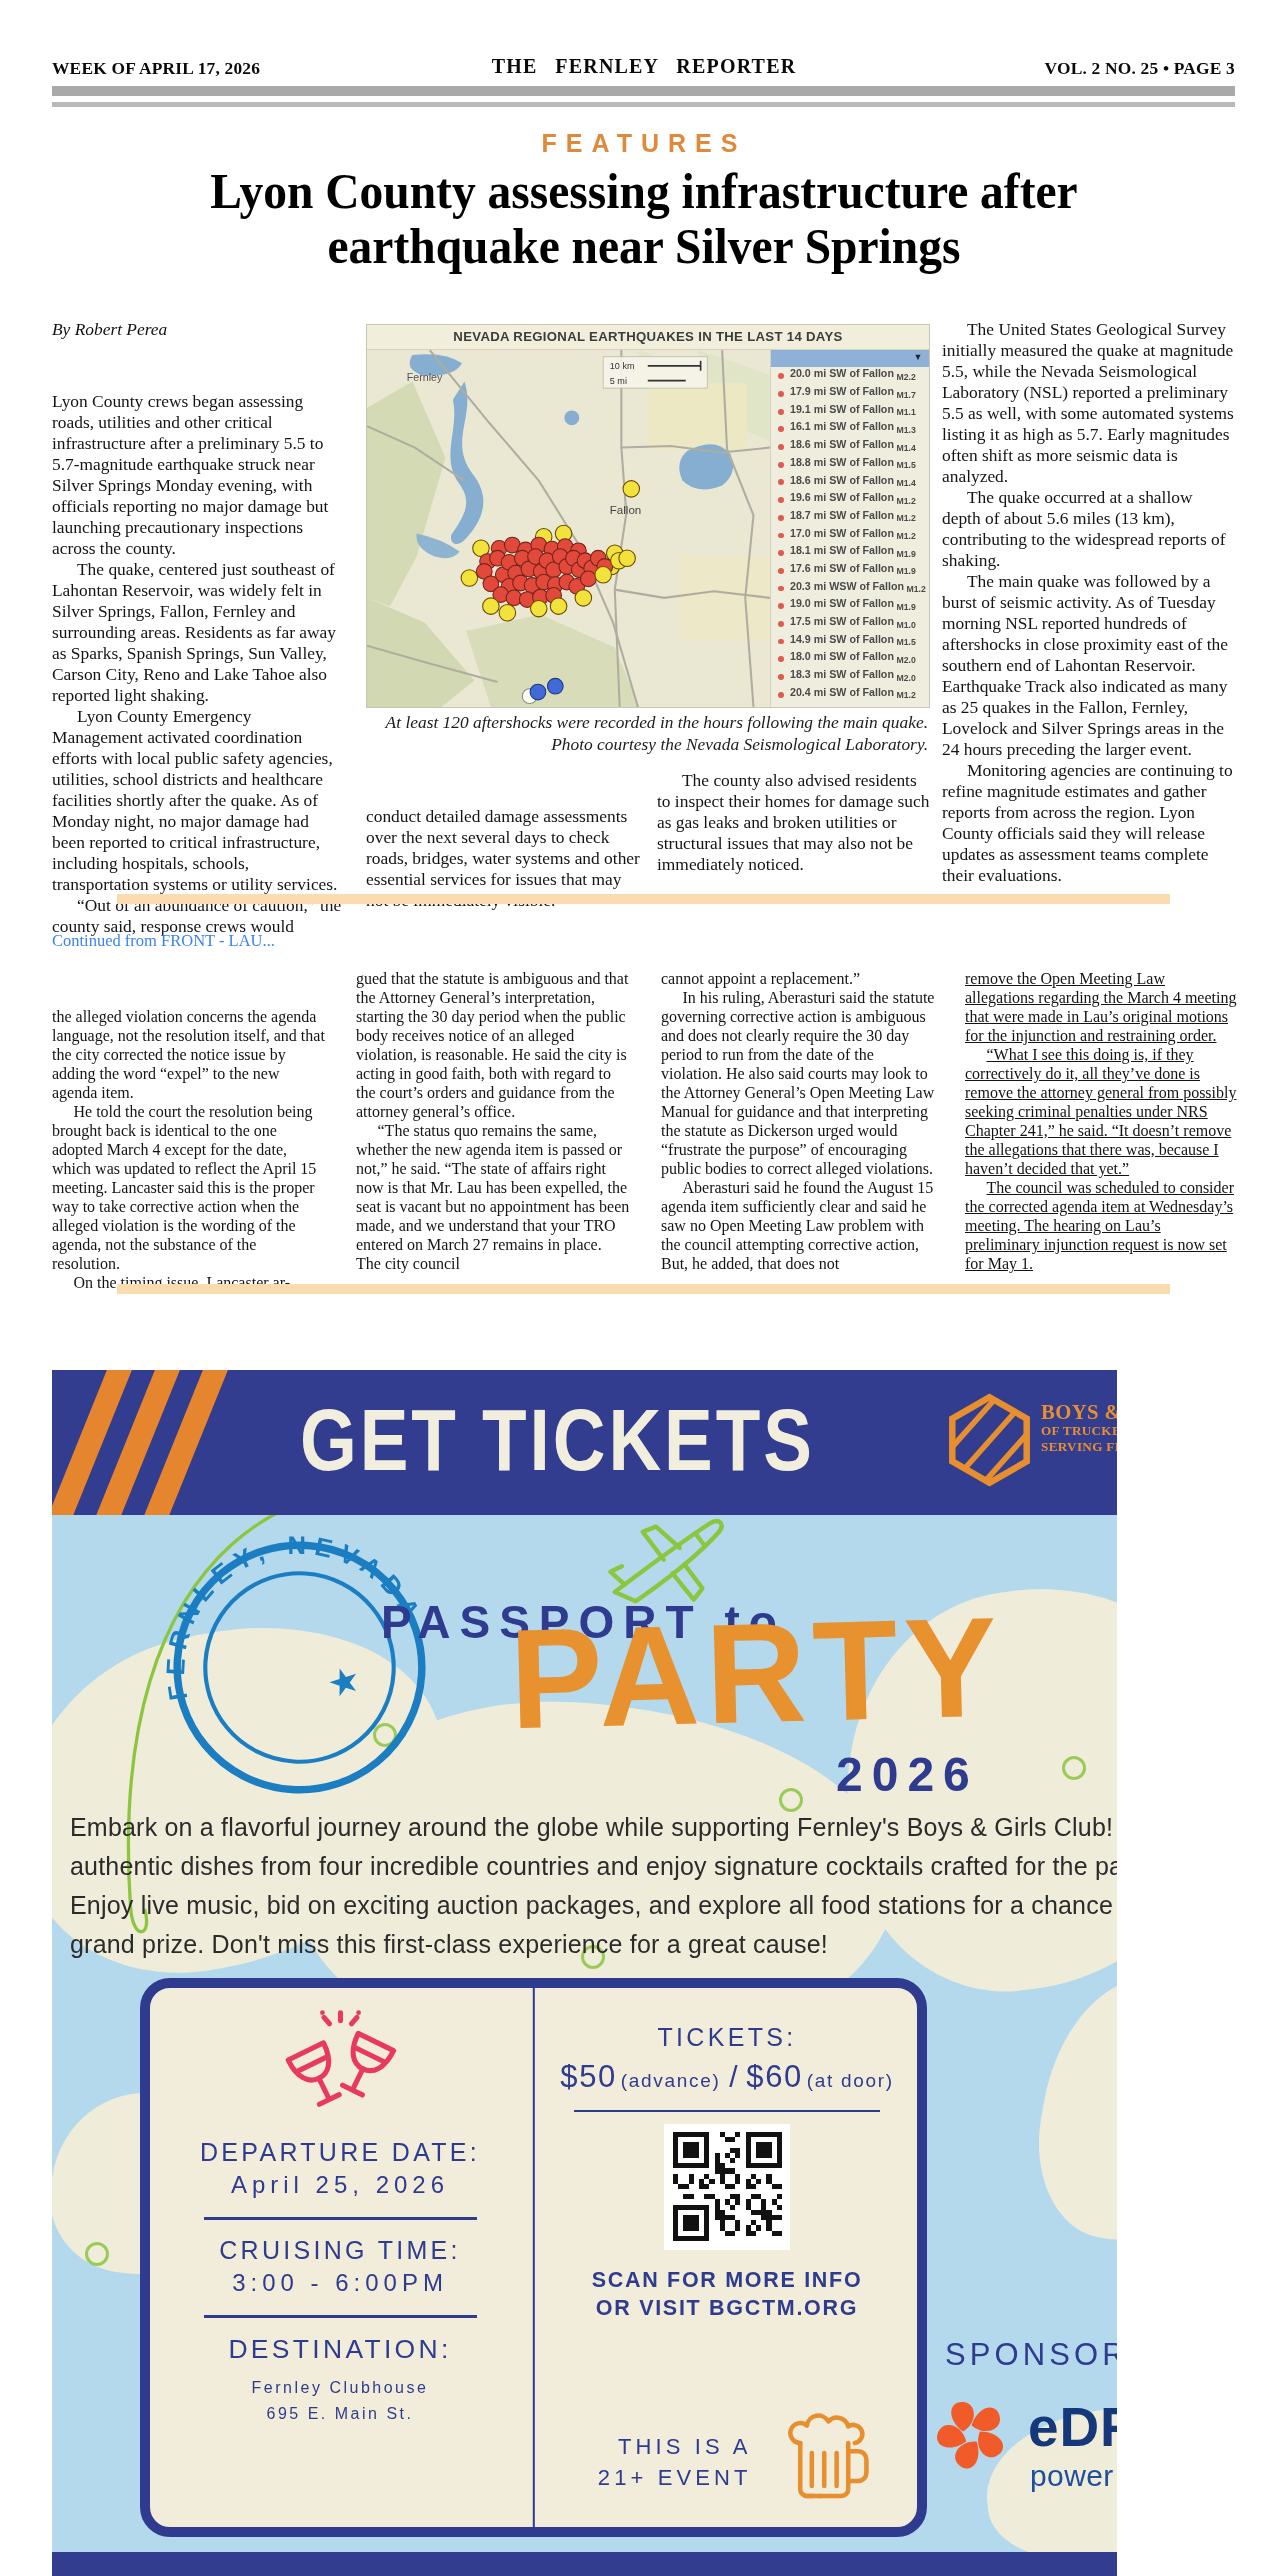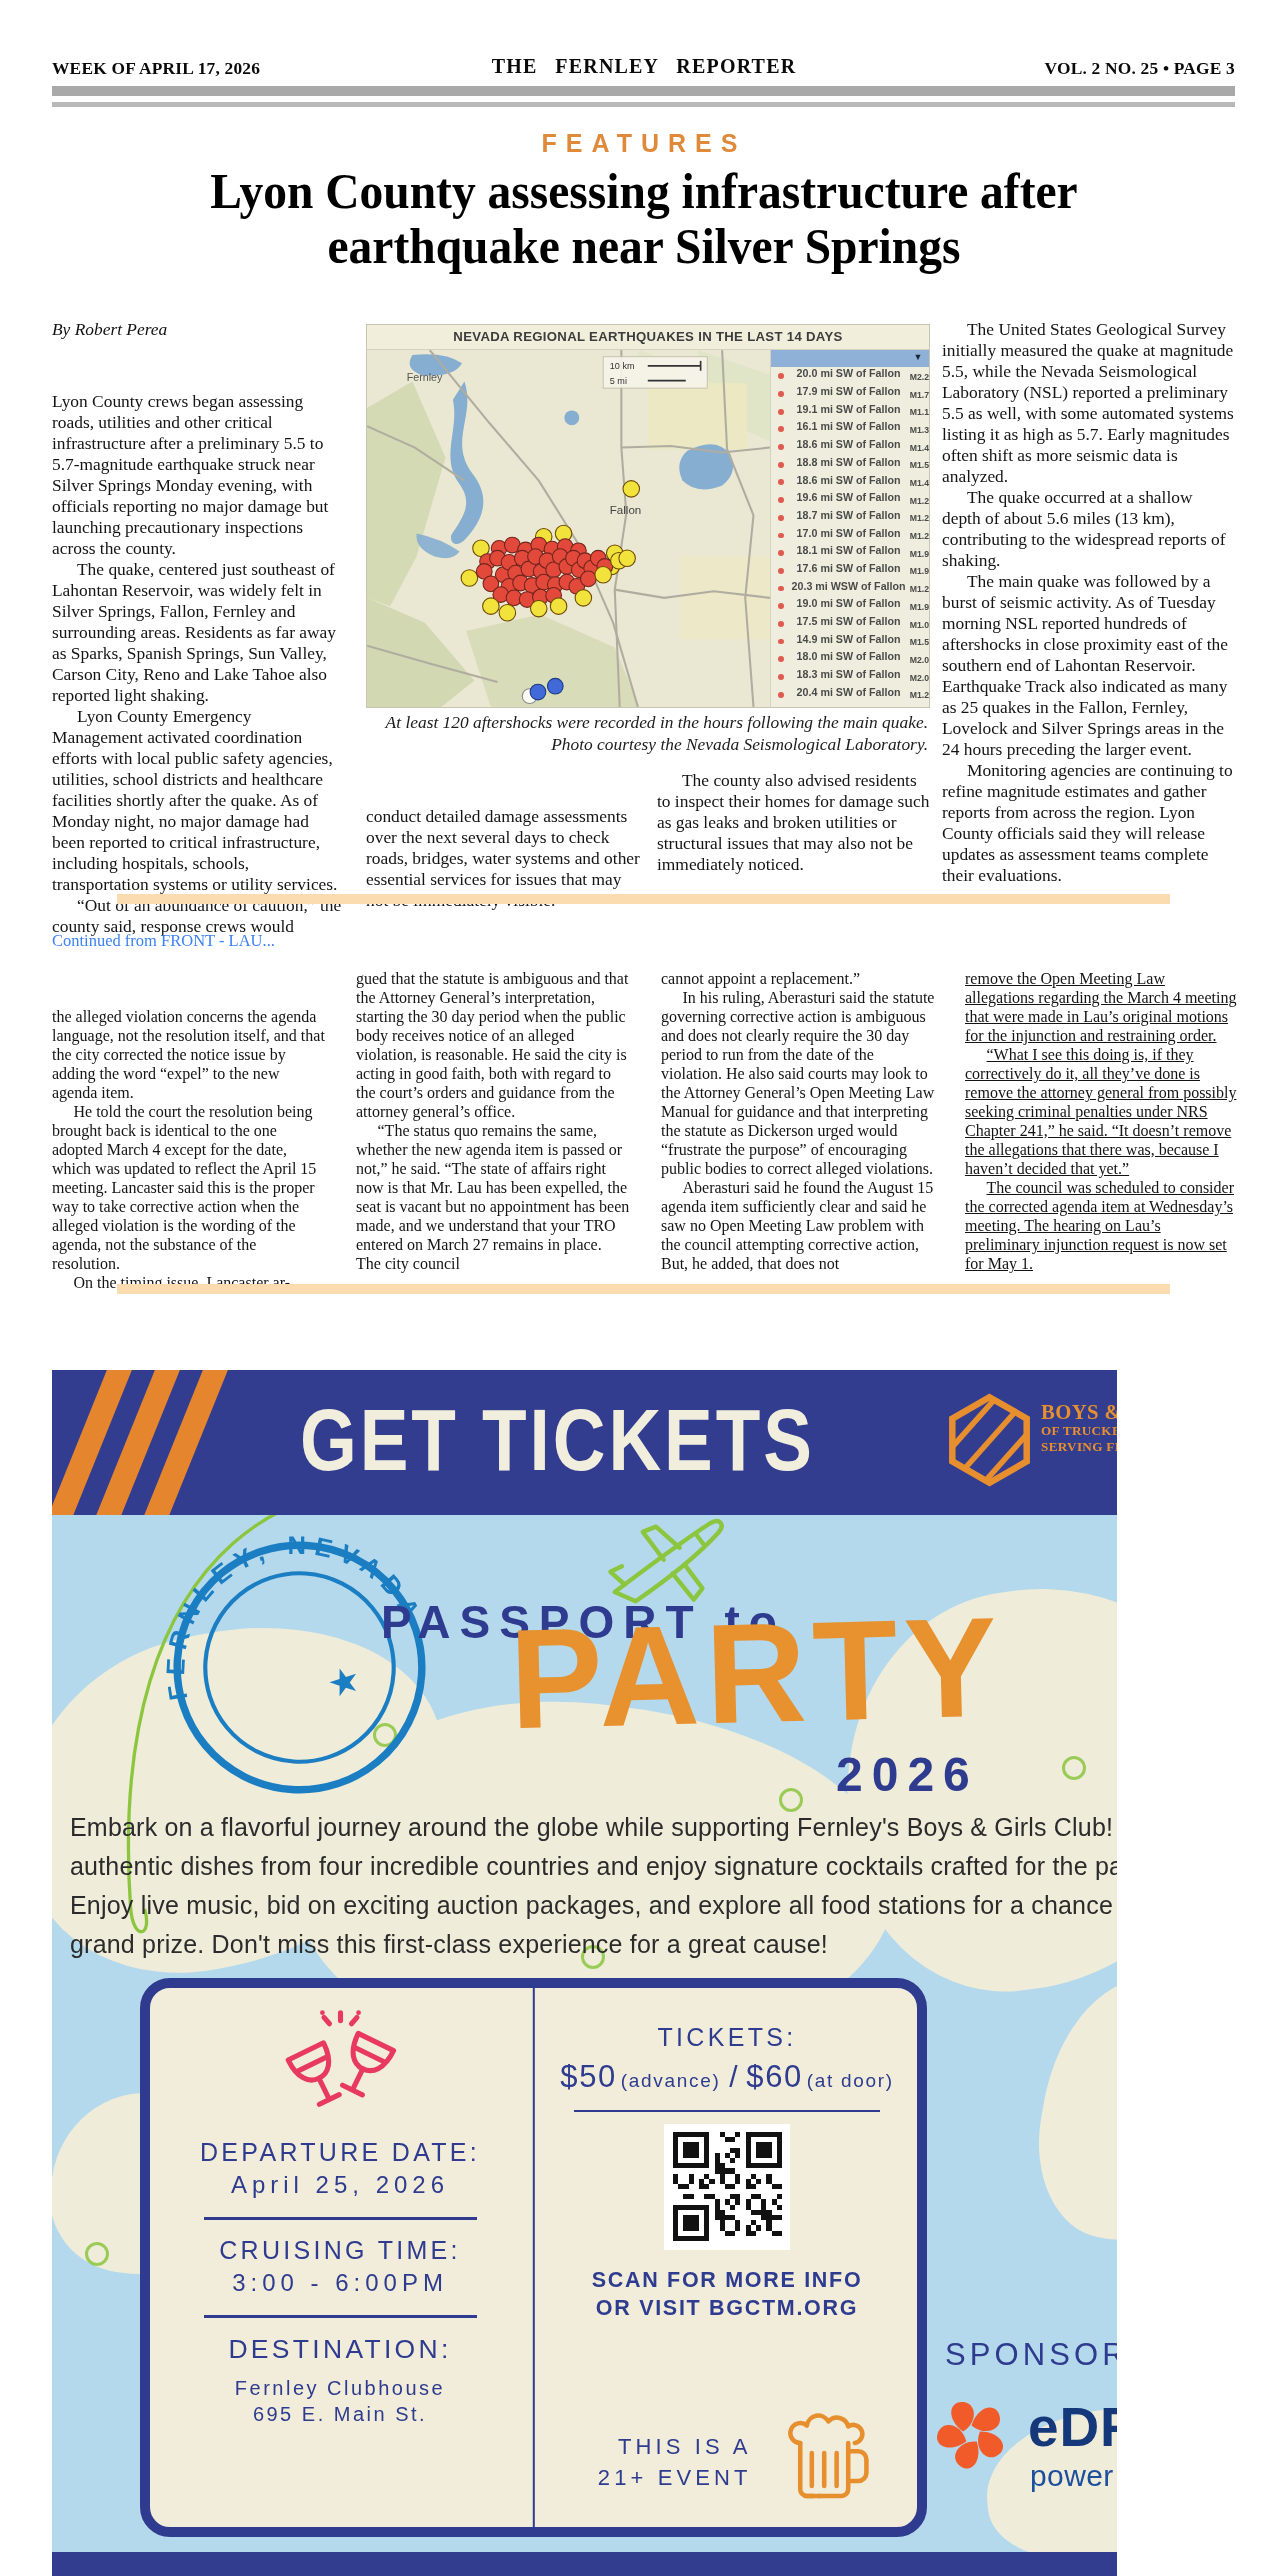--- a/index.html
+++ b/index.html
@@ -30,21 +30,21 @@
   
   .mapfig{left:366px;top:324px;width:562px;border:0.8px solid #c8c6b2;background:#f1efdc;}
   .maptitle{height:24px;line-height:24px;text-align:center;font-family:"Liberation Sans",sans-serif;
             font-weight:bold;font-size:13.2px;color:#3c3c3c;border-bottom:0.8px solid #d5d3c0;letter-spacing:0.3px;}
   .mapbody{display:flex;height:357px;}
   .mapsvg{width:403px;height:357px;display:block;flex:none;}
   .qkpanel{flex:1;background:#efeede;border-left:0.8px solid #d5d3c0;overflow:hidden;}
   .qkhead{height:17.4px;background:#8fb1d8;position:relative;}
   .qkhead span{position:absolute;right:6.6px;top:1.7px;font-size:9px;color:#1c2733;font-family:"Liberation Sans",sans-serif;}
   .qk-row{display:flex;align-items:baseline;height:17.7px;padding-left:7.4px;white-space:nowrap;
-          font-family:"Liberation Sans",sans-serif;font-weight:bold;color:#4a4a4a;font-size:10.7px;justify-content:space-between;}
+          font-family:"Liberation Sans",sans-serif;font-weight:bold;color:#4a4a4a;font-size:10.7px;}
   .qk-dot{width:5.8px;height:5.8px;border-radius:50%;background:#e05a50;margin-right:5.8px;align-self:center;flex:none;}
   .qk-mag{font-size:8.7px;margin-left:2.5px;position:relative;top:2.5px;}
 
   .capt{left:366px;top:711px;width:562px;font-style:italic;font-size:17.4px;line-height:22px;
         text-align:right;color:#1c1c1c;}
 
   .divider{left:117px;width:1053px;height:10px;background:#fbdcb0;}
   .div1{top:894px;} .div2{top:1284px;}
 
   
@@ -78,21 +78,21 @@
           color:#2b2b2b;letter-spacing:0.2px;}
 
   .tbox{position:absolute;left:88px;top:608px;width:787px;height:559px;background:#f1edda;
         border:10.7px solid #2e3b8f;border-radius:30px;box-sizing:border-box;}
   .tdiv{position:absolute;left:50%;top:0;bottom:0;width:2.5px;background:#2e3b8f;transform:translateX(-1.2px);}
   .tcell{position:absolute;top:0;bottom:0;width:380px;text-align:center;color:#2e3b8f;}
   .tleft{left:0;} .tright{right:0;}
   .tlabel{font-size:25px;letter-spacing:3.3px;margin-top:13.2px;}
   .tvalue{font-size:24px;letter-spacing:5px;margin-top:4px;}
   .trule{width:273px;height:2.5px;background:#2e3b8f;margin:18px auto 16.5px;}
-  .tvenue{font-size:20px;letter-spacing:2.5px;line-height:26px;margin-top:10px;}
+  .tvenue{font-size:16px;letter-spacing:2.5px;line-height:26px;margin-top:10px;}
   .pricerow{margin-top:6.6px;white-space:nowrap;}
   .pbig{font-size:31px;letter-spacing:1.7px;}
   .psmall{font-size:19px;letter-spacing:1.7px;}
   .pslash{font-size:30px;padding:0 5px;}
   .qrbox{width:126px;height:126px;background:#fff;margin:11.6px auto 0;display:flex;align-items:center;justify-content:center;}
   .scan{margin-top:16.5px;font-weight:bold;font-size:21.5px;letter-spacing:1.7px;line-height:28px;}
   .agebeer{position:absolute;bottom:16.5px;left:33px;right:11.6px;display:flex;align-items:center;justify-content:center;gap:35px;}
   .age{font-size:22px;letter-spacing:4.1px;line-height:31px;text-align:right;}
 
   .sponsored{position:absolute;left:893px;top:967px;font-size:31px;letter-spacing:4.1px;color:#2e3b8f;white-space:nowrap;}

